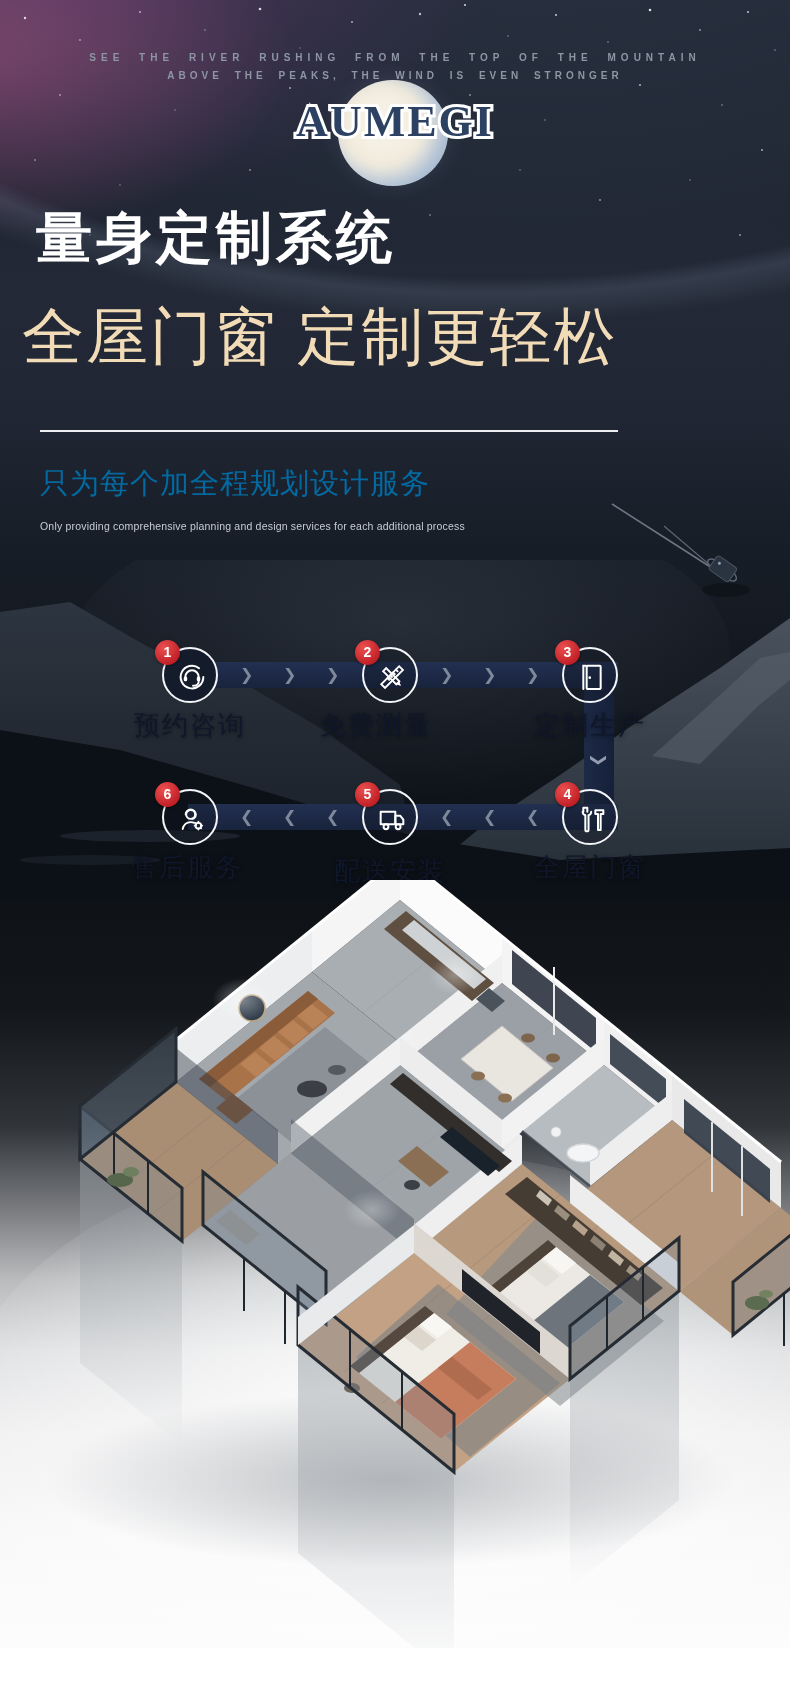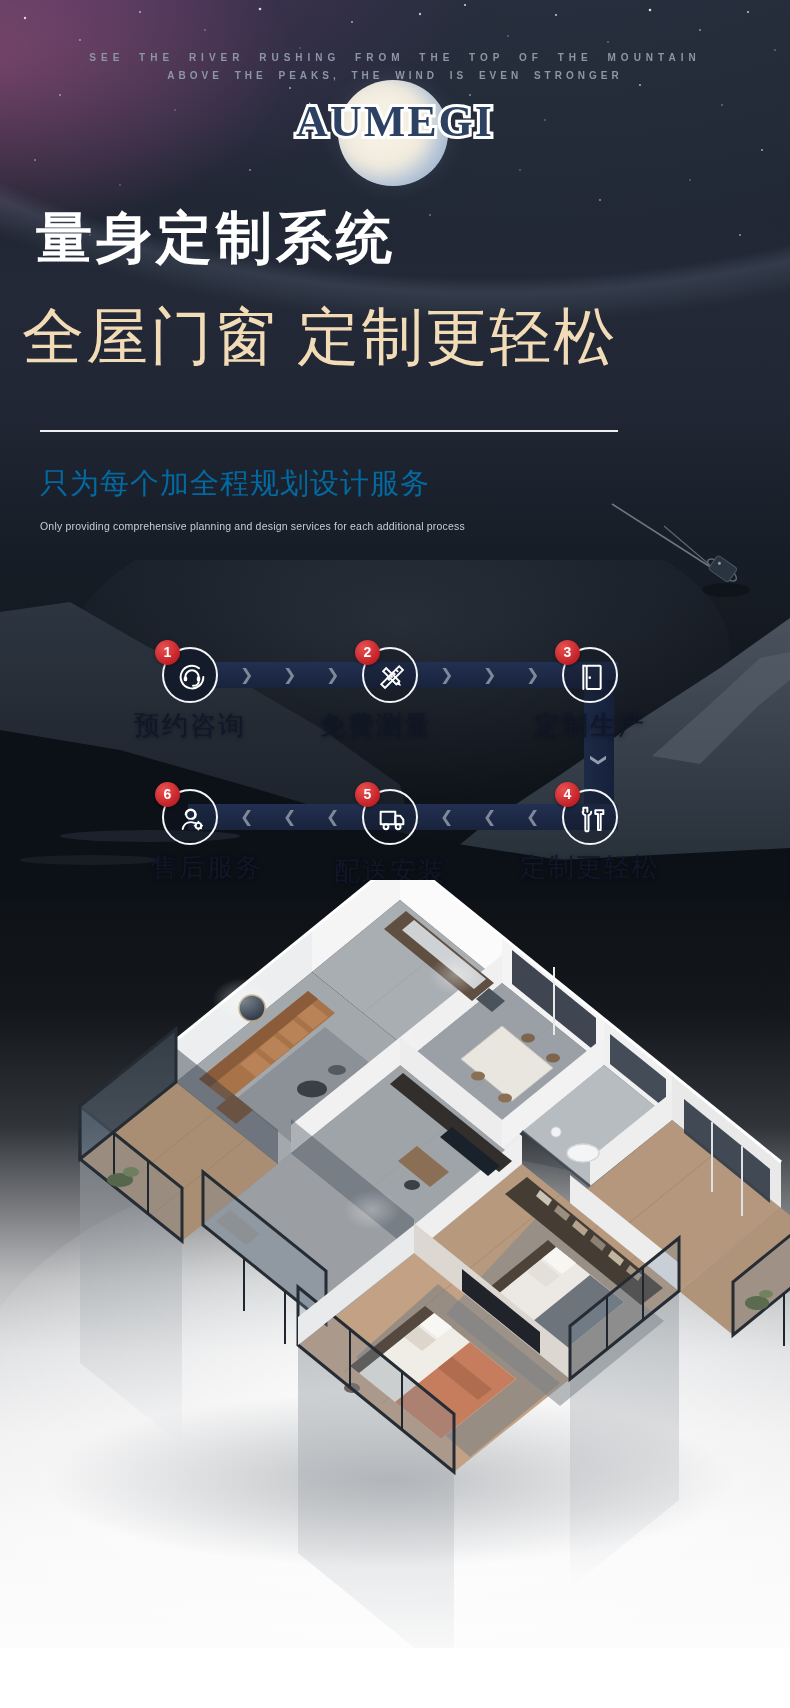--- a/index.html
+++ b/index.html
@@ -255,23 +255,23 @@
     </div>
     <div class="step-circle" style="left:562px;top:789px">
       <div class="badge">4</div>
       <svg width="32" height="32" viewBox="0 0 24 24" fill="none" stroke="#fff" stroke-width="1.5" stroke-linecap="round" stroke-linejoin="round">
         <path d="M8.5 3.5v3M5.5 3.5v3M5.5 3.5h3"></path>
         <path d="M5 6.5c0 1.3.8 2.3 2 2.7V20a1.2 1.2 0 0 0 2.4 0V9.2c1.2-.4 2-1.4 2-2.7"></path>
         <path d="M14.5 5.5h6v2.8h-2v12h-2v-12h-2z"></path>
       </svg>
     </div>
 
-    <div class="step-label" style="left:87px;top:850px">售后服务</div>
+    <div class="step-label" style="left:67px;top:850px">售后服务</div>
     <div class="step-label" style="left:270px;top:854px">配送安装</div>
-    <div class="step-label" style="left:470px;top:850px">定制更轻松</div>
+    <div class="step-label" style="left:470px;top:850px">全屋门窗</div>
   </div>
 
   <svg class="apartment" style="left:0;top:880px" width="790" height="828" viewBox="0 0 790 828">
     <defs>
       <linearGradient id="refl" x1="0" y1="0" x2="0" y2="1">
         <stop offset="0" stop-color="#9aa0a5" stop-opacity=".55"></stop>
           <stop offset="1" stop-color="#9aa0a5" stop-opacity="0"></stop>
       </linearGradient>
       <radialGradient id="halo" cx=".5" cy=".5" r=".55">
         <stop offset="0" stop-color="#ffffff" stop-opacity=".95"></stop>

